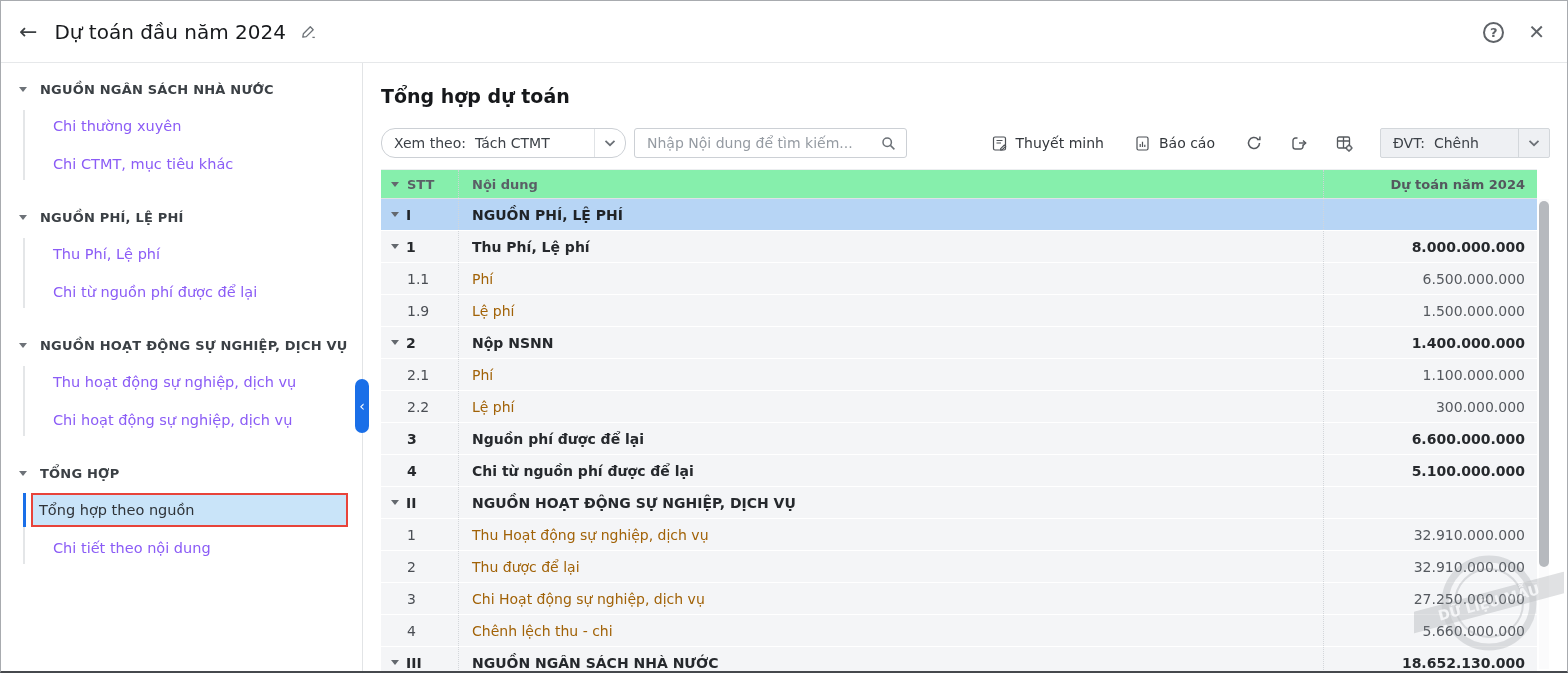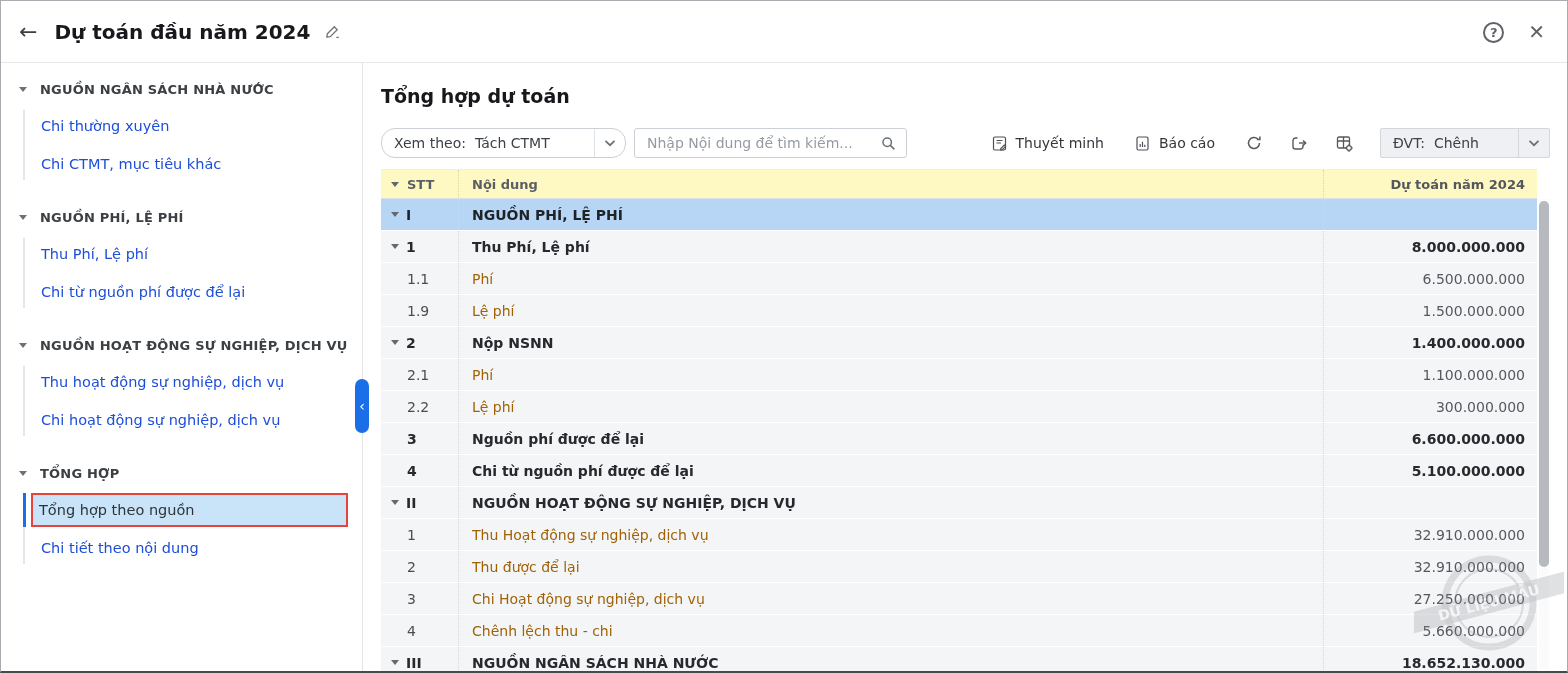--- a/index.html
+++ b/index.html
@@ -7,41 +7,41 @@
   .window {
     position: relative; width: 1568px; height: 673px; background: #fff;
     font-family: "DejaVu Sans", "Liberation Sans", sans-serif;
     border: 1px solid #a8abaf; border-bottom: 2px solid #46494d;
     overflow: hidden; color: #33373c;
   }
   
   .topbar { position: absolute; top: 0; left: 0; right: 0; height: 62px; background: #fff;
             border-bottom: 1px solid #e6e8ea; display: flex; align-items: center; z-index: 6; }
   .back { margin-left: 18px; font-size: 22px; color: #3c4043; cursor: pointer; line-height: 1; }
-  .win-title { margin-left: 17px; font-size: 20px; font-weight: bold; color: #17191c; }
+  .win-title { margin-left: 17px; font-size: 20px; font-weight: normal; color: #17191c; }
   .edit-ic { margin-left: 14px; display: flex; cursor: pointer; }
   .top-right { position: absolute; right: 22px; top: 0; height: 62px; display: flex; align-items: center; gap: 24px; }
   .help-ic { width: 21px; height: 21px; border: 2px solid #5f6368; border-radius: 50%;
              display: flex; align-items: center; justify-content: center;
              font-size: 13px; font-weight: bold; color: #5f6368; cursor: pointer; }
   .close-ic { font-size: 20px; color: #5f6368; cursor: pointer; line-height: 1; }
   
   .sidebar { position: absolute; top: 62px; left: 0; width: 362px; bottom: 0; background: #fff;
              border-right: 1px solid #e2e4e6; padding-top: 8px; overflow: hidden; }
   .side-section { margin-bottom: 16px; }
   .sec-head { height: 36px; display: flex; align-items: center; cursor: pointer; }
   .sec-caret { margin-left: 18px; margin-right: 13px; width: 0; height: 0;
                border-left: 4.5px solid transparent; border-right: 4.5px solid transparent;
                border-top: 5.5px solid #6d7278; }
   .sec-label { font-size: 13px; font-weight: bold; color: #3b4045; letter-spacing: .2px; }
   .sec-items { position: relative; }
   .sec-items::before { content: ""; position: absolute; left: 22px; top: 3px; bottom: 3px;
                        width: 2px; background: #e4e6e8; }
-  .side-item { height: 38px; display: flex; align-items: center; padding-left: 40px;
-               font-size: 14.5px; color: #1d4ed8; cursor: pointer; position: relative; }
+  .side-item { height: 38px; display: flex; align-items: center; padding-left: 52px;
+               font-size: 14.5px; color: #8b5cf6; cursor: pointer; position: relative; }
   .side-item.selected { height: 34px; margin: 2px 14px 2px 30px; padding-left: 6px;
                background: #c9e4f9; border: 2px solid #e8433a; color: #2f3338; }
   .side-item.selected::before { content: ""; position: absolute; left: -10px; top: -2px; bottom: -2px;
                width: 3px; background: #1a6fe8; }
   .collapse-handle { position: absolute; left: 354px; top: 378px; width: 14px; height: 54px;
                background: #1a6fe8; border-radius: 7px; z-index: 7; display: flex; align-items: center;
                justify-content: center; color: #fff; font-size: 14px; cursor: pointer; }
   
   .main { position: absolute; left: 363px; top: 62px; right: 0; bottom: 0; background: #fff; }
   .main-title { position: absolute; left: 17px; top: 22px; font-size: 19px; font-weight: bold; color: #16181b; }
@@ -63,21 +63,21 @@
              font-size: 14px; color: #33373c; white-space: nowrap; }
   .act-btn svg { margin-right: 8px; }
   .tool-ic { margin-right: 27px; display: flex; cursor: pointer; }
   .unit-box { width: 170px; height: 30px; border: 1px solid #d3d7db; border-radius: 2px;
               background: #eef0f3; display: flex; align-items: center; cursor: pointer; }
   .unit-box .chev-sect { border-left: 1px solid #d3d7db; }
   
   .table { position: absolute; left: 17px; top: 106px; width: 1156px; bottom: 0; overflow: hidden;
            font-size: 14px; background: #fff; }
   .thead { height: 30px; display: flex; border-top: 1px solid #eceef0; border-bottom: 1px solid #dfe2e5;
-           background: #fef9c3; }
+           background: #86efac; }
   .th { display: flex; align-items: center; font-size: 13px; font-weight: bold; color: #5a5f66; }
   .th-stt { width: 77px; padding-left: 10px; }
   .th-stt .caret { margin-right: 8px; }
   .th-content { width: 865px; padding-left: 13px; border-left: 1px dotted #ced2d6; }
   .th-value { flex: 1; justify-content: flex-end; padding-right: 12px; border-left: 1px dotted #ced2d6; color: #54585e; }
   .caret { width: 0; height: 0; border-left: 4.5px solid transparent; border-right: 4.5px solid transparent;
            border-top: 5.5px solid #63686e; display: inline-block; }
   .trow { height: 32px; display: flex; background: #f4f5f7; border-bottom: 1px solid #ffffff; cursor: default; }
   .trow.selected { background: #b7d5f5; }
   .td-stt { width: 77px; display: flex; align-items: center; padding-left: 10px; color: #4a4e54; }

